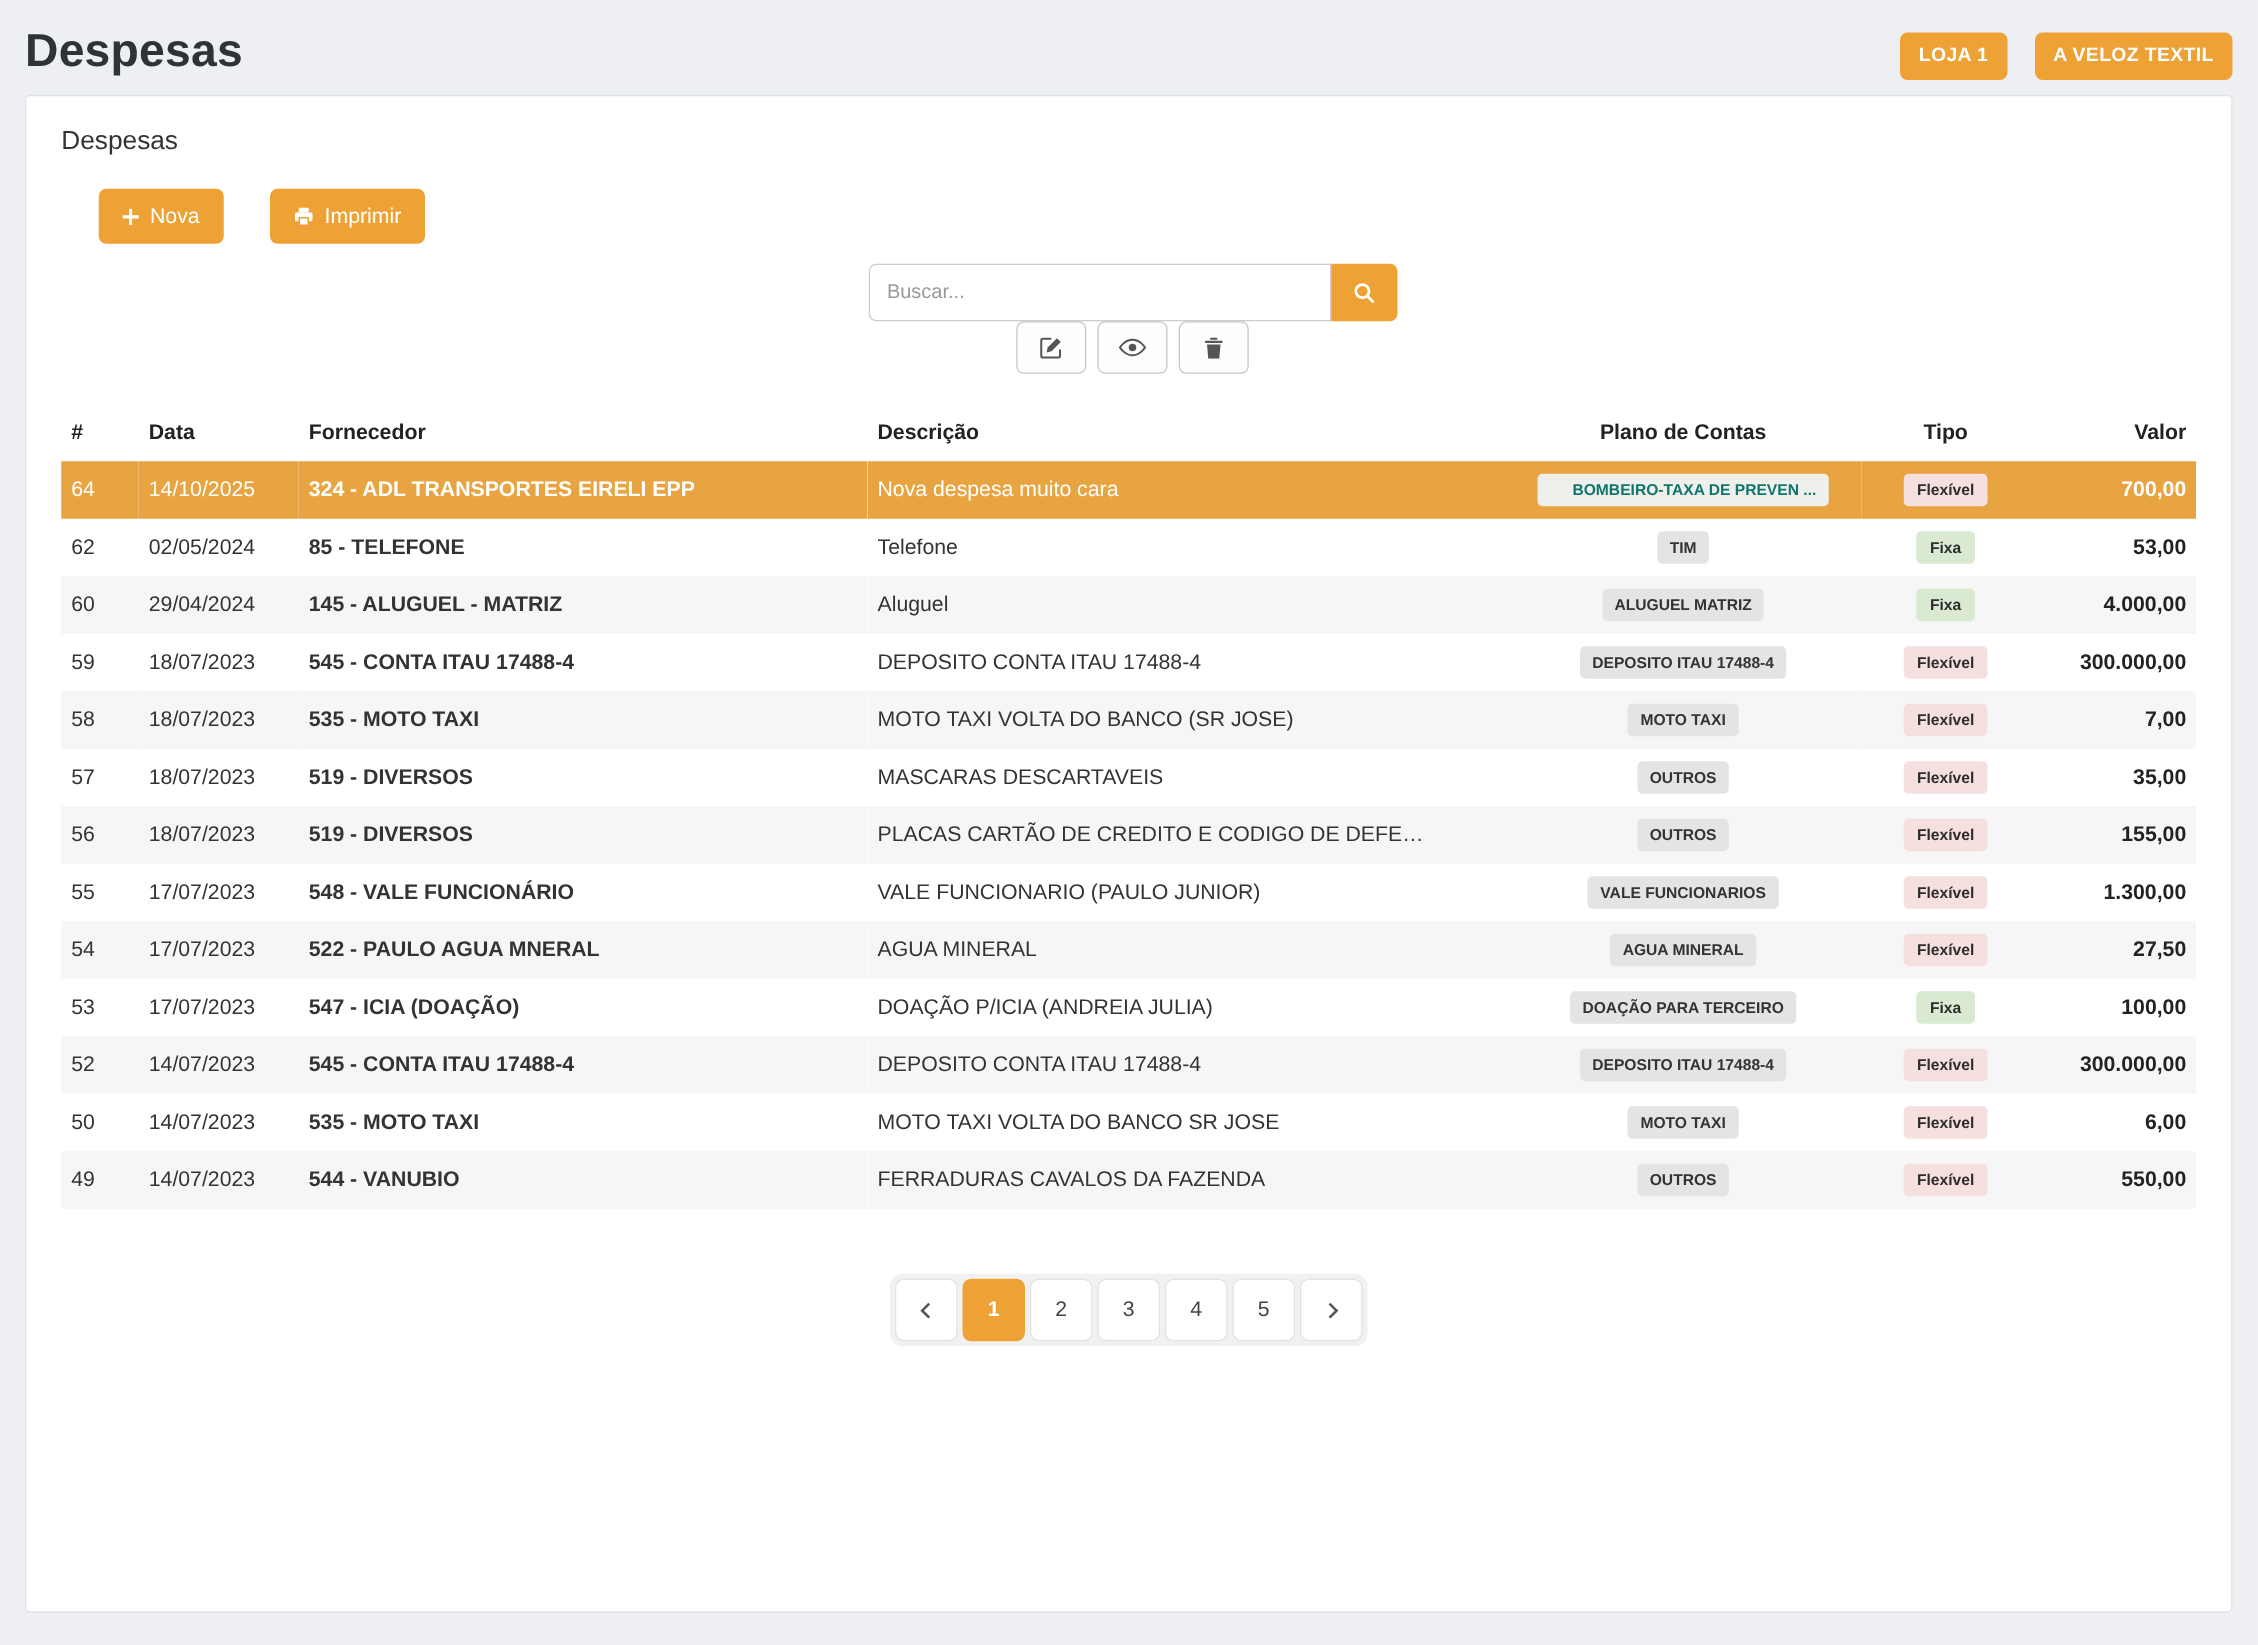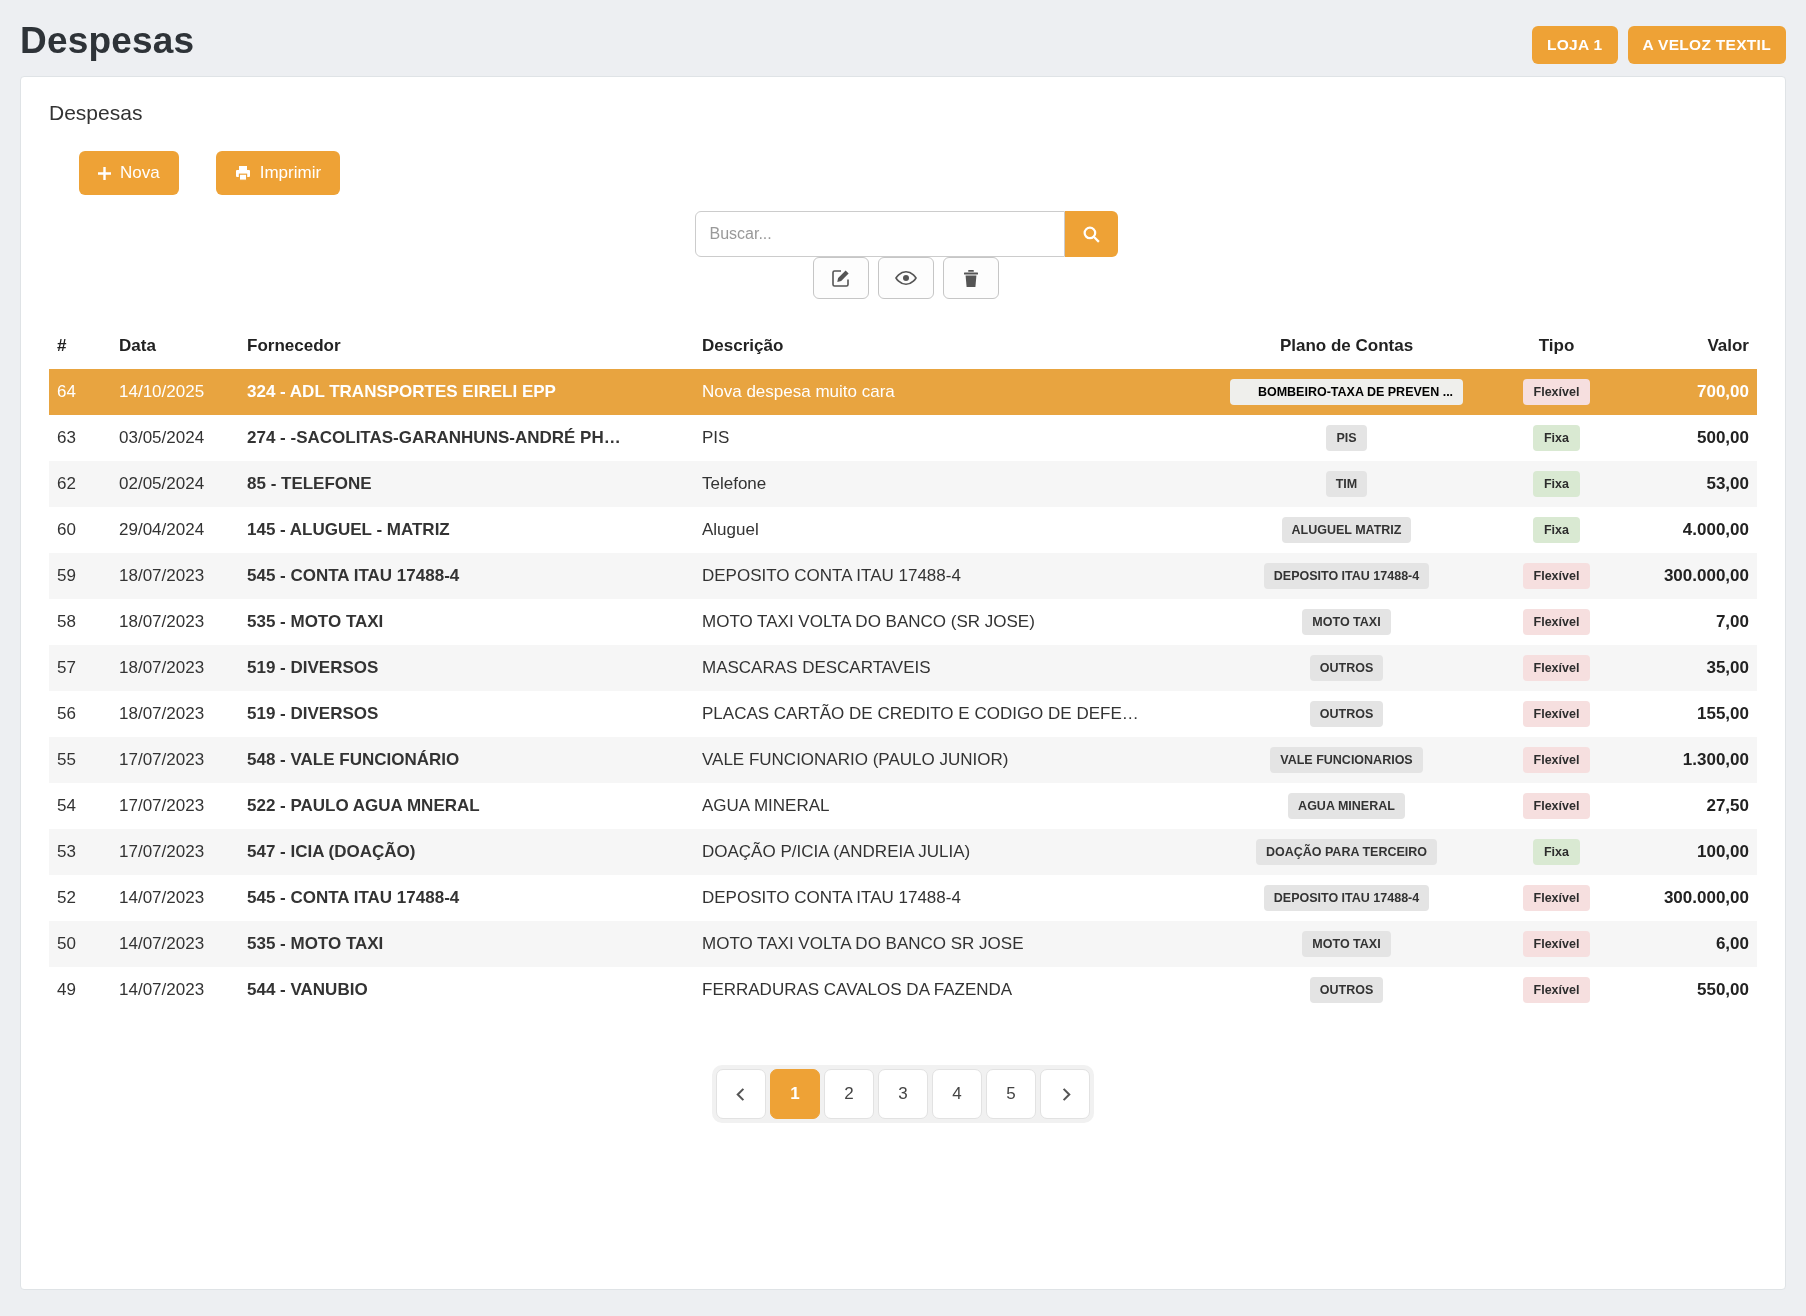--- a/index.html
+++ b/index.html
@@ -14,21 +14,21 @@
 
   
   .topbar {
     display: flex; justify-content: space-between; align-items: flex-start;
     padding: 16px 20px 12px 20px;
   }
   .page-title {
     font-size: 37px; font-weight: 600; color: #2e3338; margin: 4px 0 0 0;
     letter-spacing: 0.2px;
   }
-  .store-buttons { display: flex; gap: 10px; margin-top: 10px; }
+  .store-buttons { display: flex; gap: 22px; margin-top: 10px; }
   .btn-store {
     background: #eea236; color: #fff; border: none; border-radius: 6px;
     font-weight: bold; font-size: 15.5px; padding: 10px 15px; cursor: pointer;
     font-family: inherit; letter-spacing: 0.3px;
   }
 
   
   .card {
     background: #fff; margin: 0 20px; border: 1px solid #dfe3e6;
     border-radius: 4px; height: 1214px;
@@ -104,21 +104,21 @@
   .badge-tipo {
     display: inline-block; font-weight: bold; font-size: 12.5px;
     padding: 6px 11px; border-radius: 4px; color: #2d2d2d;
   }
   .badge-fixa { background: #d9e9d2; }
   .badge-flexivel { background: #f6dfdf; }
 
   tr.highlighted { background: #e8a440 !important; margin-top: 13px; }
   tr.highlighted td { color: #fff; }
   tr.highlighted .col-valor, tr.highlighted .col-forn { color: #fff; }
-  tr.highlighted .badge-plano { background: #efefec; color: #000000; padding-left: 28px; }
+  tr.highlighted .badge-plano { background: #efefec; color: #0f766e; padding-left: 28px; }
 
   
   .pagination-wrap { display: flex; justify-content: center; margin-top: 52px; }
   .pag-inner {
     background: #f1f1f1; border-radius: 10px; padding: 4px;
     display: flex; gap: 4px;
   }
   .page-btn {
     min-width: 50px; height: 50px; background: #fff; border: 1px solid #e2e2e2;
     border-radius: 7px; font-size: 17px; color: #444; cursor: pointer;
@@ -234,29 +234,20 @@
           <tr class="highlighted">
             <td class="col-num">64</td>
             <td class="col-data">14/10/2025</td>
             <td class="col-forn">324 - ADL TRANSPORTES EIRELI EPP</td>
             <td class="col-desc">Nova despesa muito cara</td>
             <td class="col-plano"><span class="badge-plano">BOMBEIRO-TAXA DE PREVEN ...</span></td>
             <td class="col-tipo"><span class="badge-tipo badge-flexivel">Flexível</span></td>
             <td class="col-valor">700,00</td>
           </tr>
           <tr>
-            <td class="col-num">63</td>
-            <td class="col-data">03/05/2024</td>
-            <td class="col-forn">274 - -SACOLITAS-GARANHUNS-ANDRÉ PH…</td>
-            <td class="col-desc">PIS</td>
-            <td class="col-plano"><span class="badge-plano">PIS</span></td>
-            <td class="col-tipo"><span class="badge-tipo badge-fixa">Fixa</span></td>
-            <td class="col-valor">500,00</td>
-          </tr>
-          <tr>
             <td class="col-num">62</td>
             <td class="col-data">02/05/2024</td>
             <td class="col-forn">85 - TELEFONE</td>
             <td class="col-desc">Telefone</td>
             <td class="col-plano"><span class="badge-plano">TIM</span></td>
             <td class="col-tipo"><span class="badge-tipo badge-fixa">Fixa</span></td>
             <td class="col-valor">53,00</td>
           </tr>
           <tr>
             <td class="col-num">60</td>

